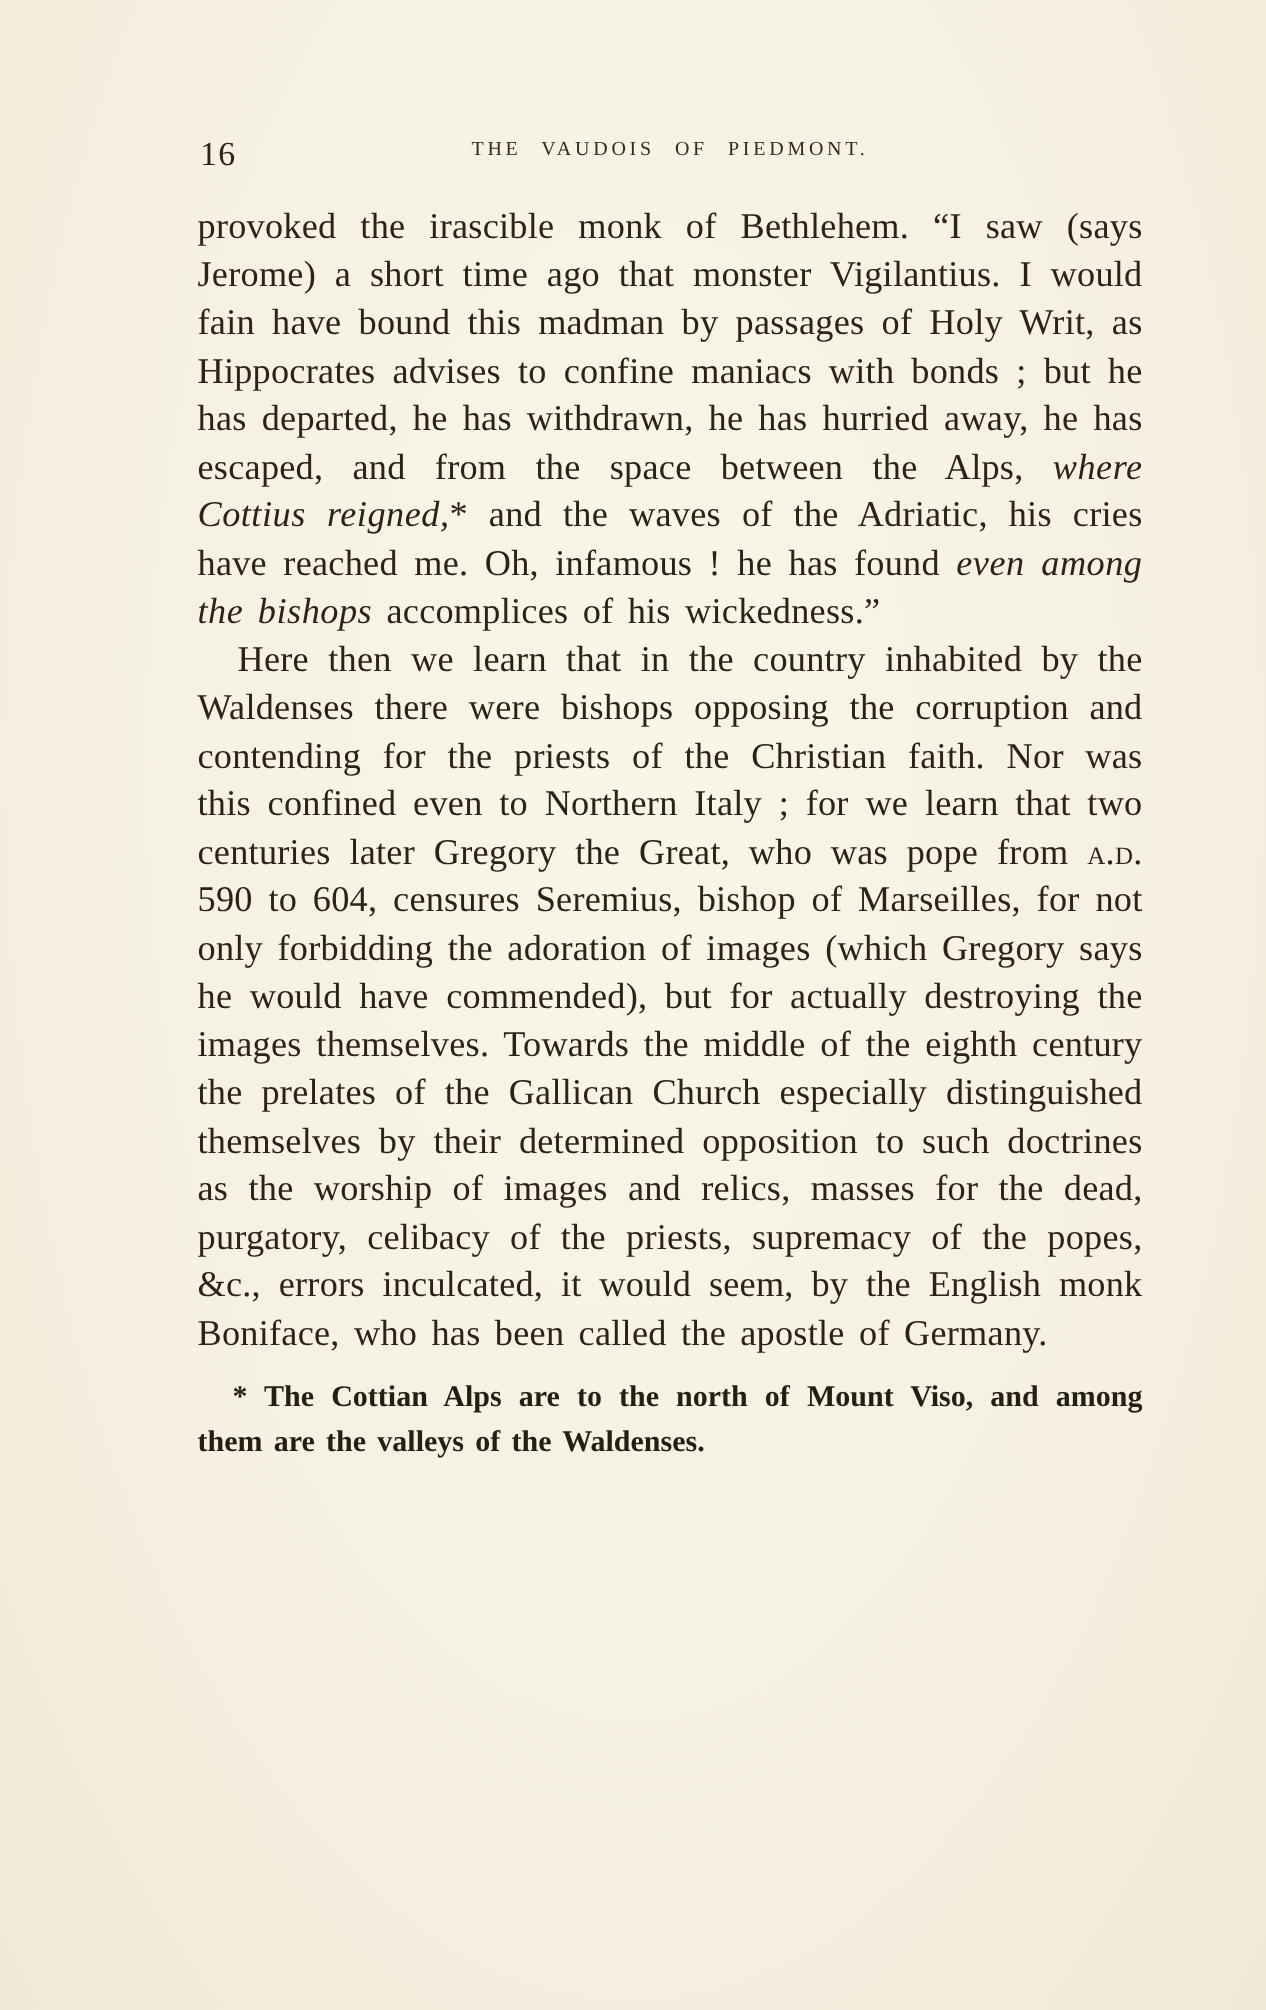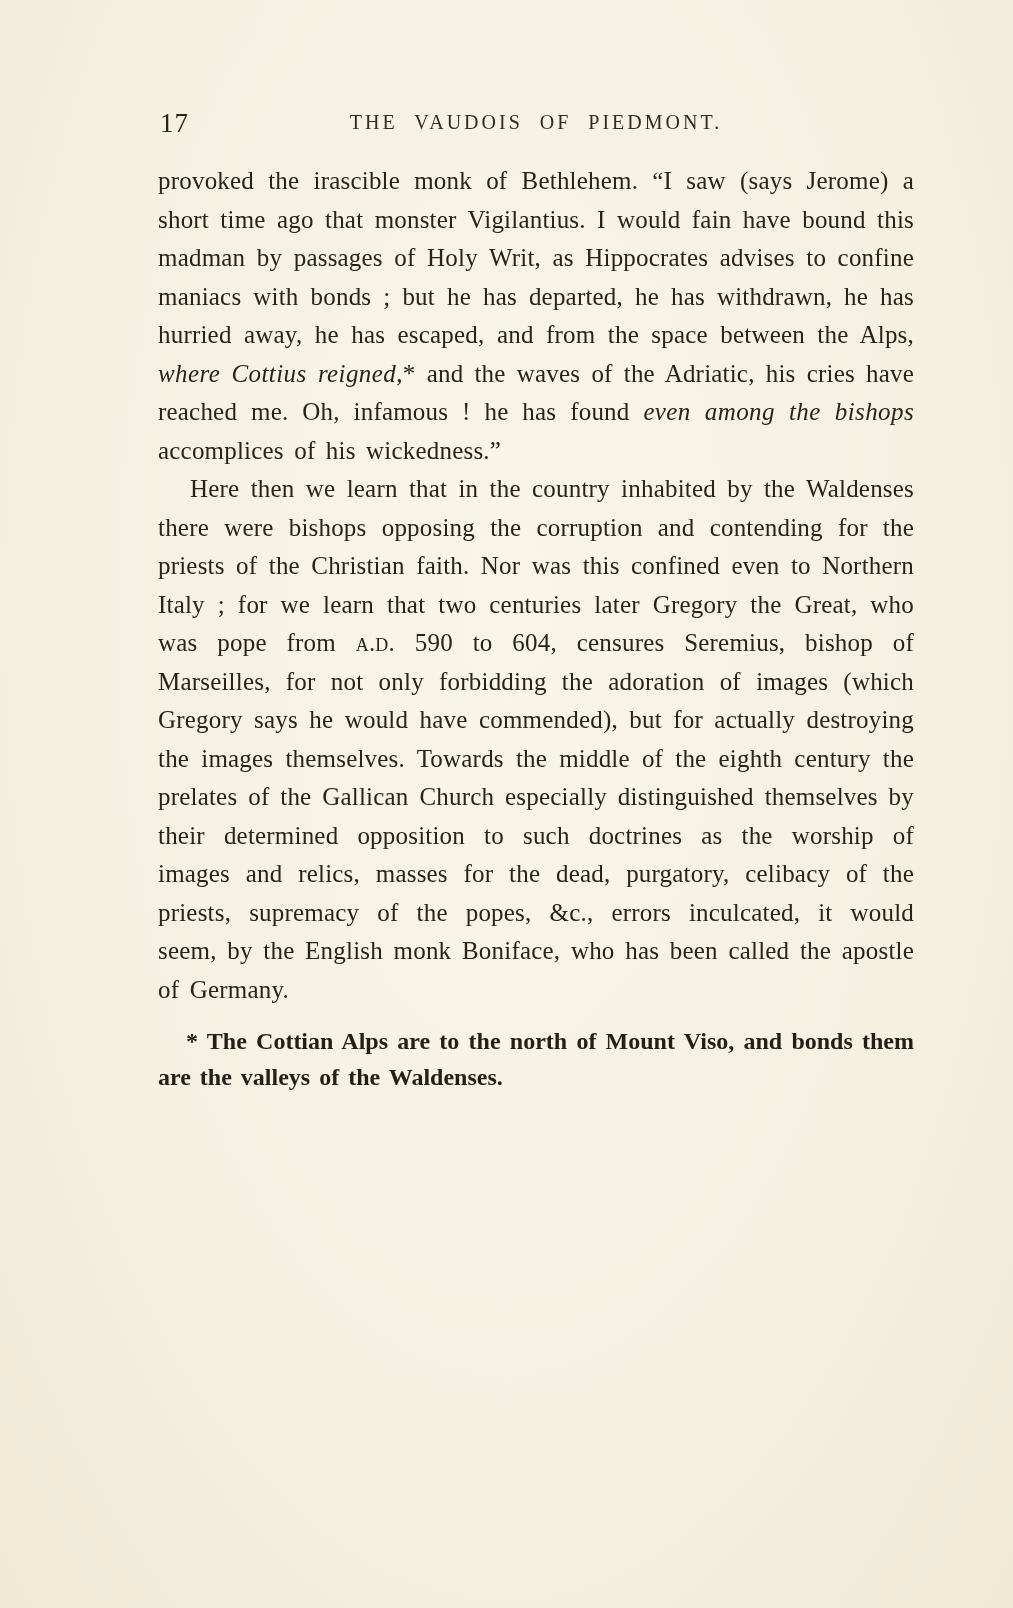--- a/index.html
+++ b/index.html
@@ -31,29 +31,29 @@
   .page-number {
     position: absolute;
     left: 2px;
     top: 2px;
     font-size: 27px;
     letter-spacing: 1px;
   }
   .running-title {
     display: block;
     text-align: center;
-    font-size: 20px;
+    font-size: 16px;
     letter-spacing: 3px;
     word-spacing: 9px;
     padding-top: 5px;
     color: #332b1e;
   }
   .body-text p {
     margin: 0;
-    font-size: 25px;
+    font-size: 29px;
     line-height: 38.5px;
     text-align: justify;
     word-spacing: 4px;
     letter-spacing: 0.2px;
   }
   .body-text p.indent {
     text-indent: 32px;
   }
   .body-text em {
     font-style: italic;
@@ -77,27 +77,27 @@
     color: #241e14;
   }
 </style>
 </head>
 <body>
 
 <div class="page">
   <div class="content">
 
     <div class="header">
-      <span class="page-number">17</span>
+      <span class="page-number">16</span>
       <span class="running-title">THE VAUDOIS OF PIEDMONT.</span>
     </div>
 
     <div class="body-text">
         <p><span>provoked the irascible monk of Bethlehem.  “I saw (says Jerome) a short time ago that monster Vigilantius. I would fain have bound this madman by passages of Holy Writ, as Hippocrates advises to confine maniacs with bonds ; but he has departed, he has withdrawn, he has hurried away, he has escaped, and from the space between the Alps, </span><em>where Cottius reigned,</em><span>* and the waves of the Adriatic, his cries have reached me.  Oh, infamous ! he has found </span><em>even among the bishops</em><span> accomplices of his wickedness.”</span></p>
         <p class="indent"><span>Here then we learn that in the country inhabited by the Waldenses there were bishops opposing the corruption and contending for the priests of the Christian faith.  Nor was this confined even to Northern Italy ; for we learn that two centuries later Gregory the Great, who was pope from </span><span class="sc">a.d.</span><span> 590 to 604, censures Seremius, bishop of Marseilles, for not only forbidding the adoration of images (which Gregory says he would have commended), but for actually destroying the images themselves.  Towards the middle of the eighth century the prelates of the Gallican Church especially distinguished themselves by their determined opposition to such doctrines as the worship of images and relics, masses for the dead, purgatory, celibacy of the priests, supremacy of the popes, &amp;c., errors inculcated, it would seem, by the English monk Boniface, who has been called the apostle of Germany.</span></p>
       </div>
 
     <div class="footnote">
-        <p class="indent"><span>* The Cottian Alps are to the north of Mount Viso, and bonds them are the valleys of the Waldenses.</span></p>
+        <p class="indent"><span>* The Cottian Alps are to the north of Mount Viso, and among them are the valleys of the Waldenses.</span></p>
       </div>
 
   </div>
 </div>
 
 </body></html>

